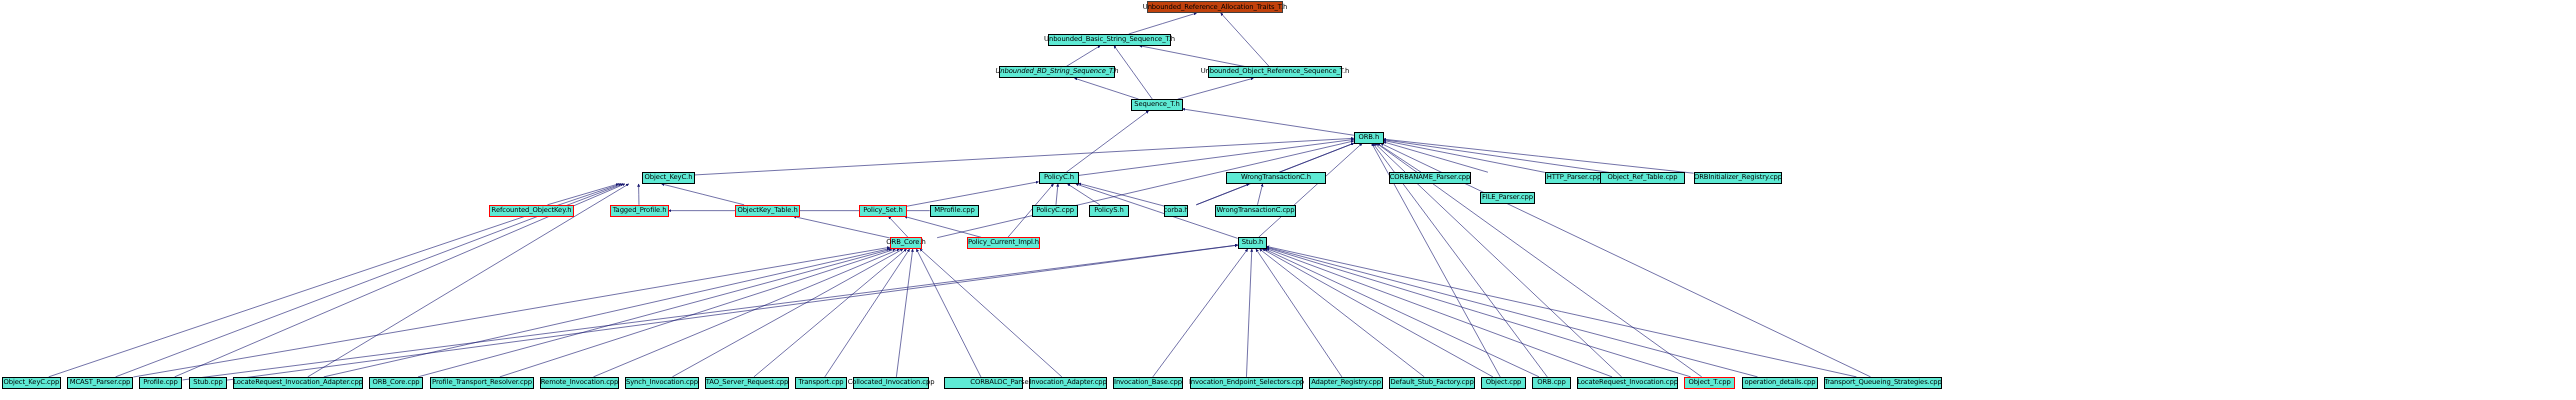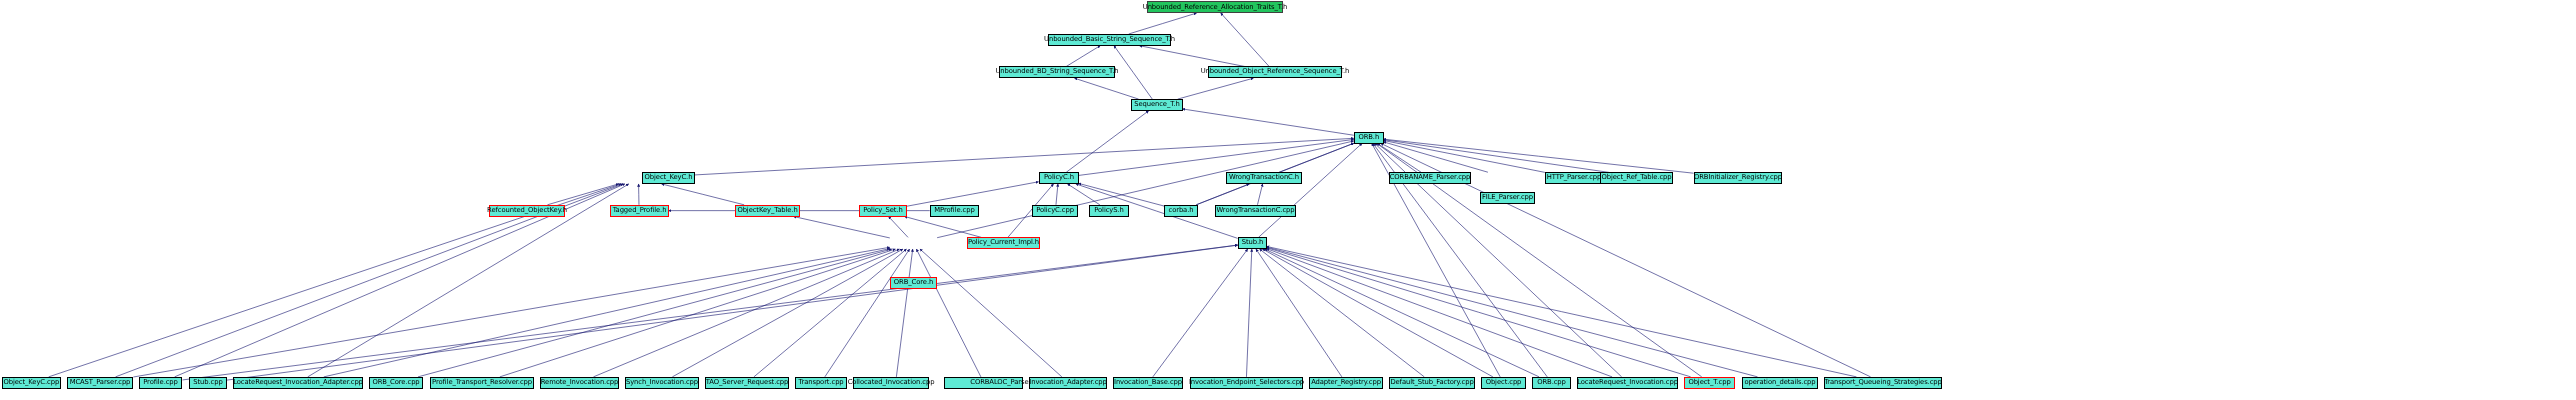--- a/index.html
+++ b/index.html
@@ -22,21 +22,21 @@
     line-height:1;
     display:flex;
     align-items:center;
     justify-content:center;
     white-space:nowrap;
     letter-spacing:-0.1px;
     height:11.7px;
     z-index:2;
   }
   .node.red{border-color:#ff0000;}
-  .node.root{background:#22c55e;border-color:#404040;}
+  .node.root{background:#c2410c;border-color:#404040;}
 </style>
 </head>
 <body>
 
 <div id="graph">
   <svg id="edges" xmlns="http://www.w3.org/2000/svg" viewBox="0 0 4192 652" width="2576" height="401">
     <defs>
       <marker id="arrow" viewBox="0 0 10 10" refX="9" refY="5" markerWidth="5" markerHeight="5" orient="auto-start-reverse">
         <path d="M 0 0 L 10 5 L 0 10 z" fill="#191970"></path>
       </marker>
@@ -107,42 +107,42 @@
         <path d="M 3044.0714285714284 613 Q 2645.5 423 2246.9285714285716 233" fill="none" stroke="#191970" stroke-width="1" marker-end="url(#arrow)"></path>
         <path d="M 2638.9523809523807 613 Q 2438 423 2237.0476190476193 233" fill="none" stroke="#191970" stroke-width="1" marker-end="url(#arrow)"></path>
         <path d="M 500.8048048048048 613 Q 762 456 1023.1951951951952 299" fill="none" stroke="#191970" stroke-width="1" marker-end="url(#arrow)"></path>
         <path d="M 187.99099099099098 613 Q 601 456 1014.009009009009 299" fill="none" stroke="#191970" stroke-width="1" marker-end="url(#arrow)"></path>
         <path d="M 284.1666666666667 613 Q 650.5 456 1016.8333333333334 299" fill="none" stroke="#191970" stroke-width="1" marker-end="url(#arrow)"></path>
       </g>
   </svg>
   <div id="node-layer">
       <div class="node root" style="left: 1147px; top: 1.2px; width: 136px;">Unbounded_Reference_Allocation_Traits_T.h</div>
       <div class="node" style="left: 1048px; top: 34px; width: 123px;">Unbounded_Basic_String_Sequence_T.h</div>
-      <div class="node" style="left: 999px; top: 66px; width: 116px;">Unbounded_BD_String_Sequence_T.h</div>
+      <div class="node" style="left: 999px; top: 66px; width: 116px; font-style: italic;">Unbounded_BD_String_Sequence_T.h</div>
       <div class="node" style="left: 1208px; top: 66px; width: 134px;">Unbounded_Object_Reference_Sequence_T.h</div>
       <div class="node" style="left: 1131px; top: 99px; width: 52px;">Sequence_T.h</div>
       <div class="node" style="left: 1354px; top: 132px; width: 29.5px;">ORB.h</div>
       <div class="node" style="left: 612px; top: 172px; width: 53px; margin-left: 30px;">Object_KeyC.h</div>
       <div class="node" style="left: 1039px; top: 172px; width: 40px;">PolicyC.h</div>
-      <div class="node" style="left: 1226px; top: 172px; width: 76px;">WrongTransactionC.h</div>
+      <div class="node" style="left: 1226px; top: 172px; width: 100px;">WrongTransactionC.h</div>
       <div class="node" style="left: 1389px; top: 172px; width: 82px;">CORBANAME_Parser.cpp</div>
       <div class="node" style="left: 1480px; top: 172px; width: 55px; margin-top: 20px;">FILE_Parser.cpp</div>
       <div class="node" style="left: 1545px; top: 172px; width: 58px;">HTTP_Parser.cpp</div>
-      <div class="node" style="left: 1600px; top: 172px; width: 73px;">Object_Ref_Table.cpp</div>
+      <div class="node" style="left: 1600px; top: 172px; width: 85px;">Object_Ref_Table.cpp</div>
       <div class="node" style="left: 1694px; top: 172px; width: 88px;">ORBInitializer_Registry.cpp</div>
-      <div class="node red" style="left: 489px; top: 205px; width: 76px;">Refcounted_ObjectKey.h</div>
+      <div class="node red" style="left: 489px; top: 205px; width: 85px;">Refcounted_ObjectKey.h</div>
       <div class="node red" style="left: 610px; top: 205px; width: 59px;">Tagged_Profile.h</div>
       <div class="node red" style="left: 735px; top: 205px; width: 65px;">ObjectKey_Table.h</div>
       <div class="node red" style="left: 859px; top: 205px; width: 48px;">Policy_Set.h</div>
       <div class="node" style="left: 930px; top: 205px; width: 49px;">MProfile.cpp</div>
       <div class="node" style="left: 1032px; top: 205px; width: 46px;">PolicyC.cpp</div>
       <div class="node" style="left: 1089px; top: 205px; width: 40px;">PolicyS.h</div>
-      <div class="node" style="left: 1164px; top: 205px; width: 34px;">corba.h</div>
+      <div class="node" style="left: 1164px; top: 205px; width: 24px;">corba.h</div>
       <div class="node" style="left: 1215px; top: 205px; width: 81px;">WrongTransactionC.cpp</div>
-      <div class="node red" style="left: 890px; top: 237px; width: 47px; margin-top: 40px;">ORB_Core.h</div>
+      <div class="node red" style="left: 890px; top: 237px; width: 32px;">ORB_Core.h</div>
       <div class="node red" style="left: 967px; top: 237px; width: 73px;">Policy_Current_Impl.h</div>
       <div class="node" style="left: 1238px; top: 237px; width: 29px;">Stub.h</div>
       <div class="node" style="left: 1.8px; top: 377px; width: 59px;">Object_KeyC.cpp</div>
       <div class="node" style="left: 67px; top: 377px; width: 66px;">MCAST_Parser.cpp</div>
       <div class="node" style="left: 139px; top: 377px; width: 43px;">Profile.cpp</div>
       <div class="node" style="left: 189px; top: 377px; width: 38px;">Stub.cpp</div>
       <div class="node" style="left: 233px; top: 377px; width: 130px;">LocateRequest_Invocation_Adapter.cpp</div>
       <div class="node" style="left: 369px; top: 377px; width: 54px;">ORB_Core.cpp</div>
       <div class="node" style="left: 430px; top: 377px; width: 104px;">Profile_Transport_Resolver.cpp</div>
       <div class="node" style="left: 540px; top: 377px; width: 79px;">Remote_Invocation.cpp</div>

